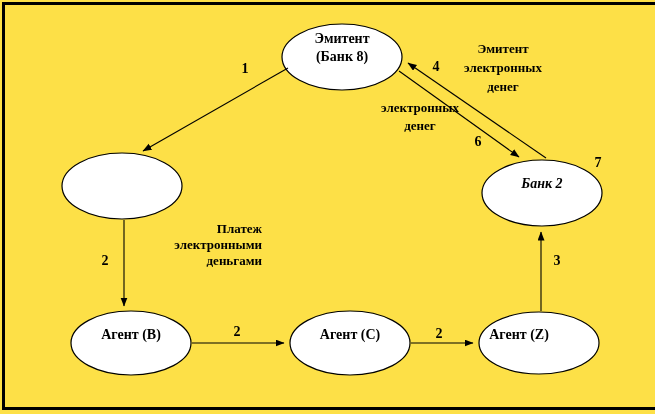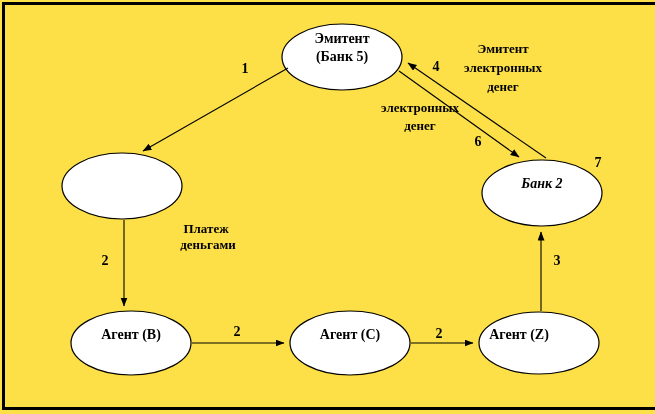--- a/index.html
+++ b/index.html
@@ -42,21 +42,21 @@
   .num {
     font-size: 14px;
     text-align: center;
     width: 18px;
   }
   .annot {
     font-size: 13px;
     text-align: center;
   }
   .annot .ln { display: block; }
-  .annot-left { text-align: center; }
+  .annot-left { text-align: right; }
 </style>
 </head>
 <body>
 
 <div id="stage">
 
   <svg class="canvas" width="655" height="414" viewBox="0 0 655 414">
     <defs>
       <marker id="arrowhead" markerWidth="10" markerHeight="8" refX="8.5" refY="3.5" orient="auto" markerUnits="userSpaceOnUse">
         <path d="M0,0 L9,3.5 L0,7 Z" fill="#000000"></path>
@@ -74,21 +74,21 @@
     <line x1="124" y1="220" x2="124" y2="306" stroke="#000000" stroke-width="1.1" marker-end="url(#arrowhead)"></line>
     <line x1="192" y1="343" x2="284" y2="343" stroke="#000000" stroke-width="1.1" marker-end="url(#arrowhead)"></line>
     <line x1="411" y1="343" x2="473" y2="343" stroke="#000000" stroke-width="1.1" marker-end="url(#arrowhead)"></line>
     <line x1="541" y1="311" x2="541" y2="232" stroke="#000000" stroke-width="1.1" marker-end="url(#arrowhead)"></line>
     <line x1="546" y1="158" x2="408" y2="63" stroke="#000000" stroke-width="1.1" marker-end="url(#arrowhead)"></line>
     <line x1="399" y1="71" x2="519" y2="157" stroke="#000000" stroke-width="1.1" marker-end="url(#arrowhead)"></line>
   </svg>
 
   <div class="lbl node-label issuer-label" style="left:282px; top:30px; width:120px;">
     <span class="ln">Эмитент</span>
-    <span class="ln">(Банк 5)</span>
+    <span class="ln">(Банк 8)</span>
   </div>
   <div class="lbl node-label" style="left:482px; top:176px; width:120px;font-style:italic;">Банк 2</div>
   <div class="lbl node-label" style="left:290px; top:327px; width:120px;">Агент (C)</div>
   <div class="lbl node-label" style="left:71px; top:327px; width:120px;">Агент (B)</div>
   <div class="lbl node-label" style="left:459px; top:327px; width:120px;">Агент (Z)</div>
 
   <div class="lbl num" style="left:236px; top:61px;">1</div>
   <div class="lbl num" style="left:96px; top:253px;">2</div>
   <div class="lbl num" style="left:228px; top:324px;">2</div>
   <div class="lbl num" style="left:430px; top:326px;">2</div>
@@ -101,17 +101,18 @@
     <span class="ln">Эмитент</span>
     <span class="ln">электронных</span>
     <span class="ln">денег</span>
   </div>
   <div class="lbl annot" style="left:363px; top:99px; width:114px; line-height:18px;">
     <span class="ln">электронных</span>
     <span class="ln">денег</span>
   </div>
   <div class="lbl annot annot-left" style="left:150px; top:221px; width:112px; line-height:16px;">
     <span class="ln">Платеж</span>
+    <span class="ln">электронными</span>
     <span class="ln" style="padding-left:4px;">деньгами</span>
   </div>
 
   <div id="frame"></div>
 </div>
 
 </body></html>

